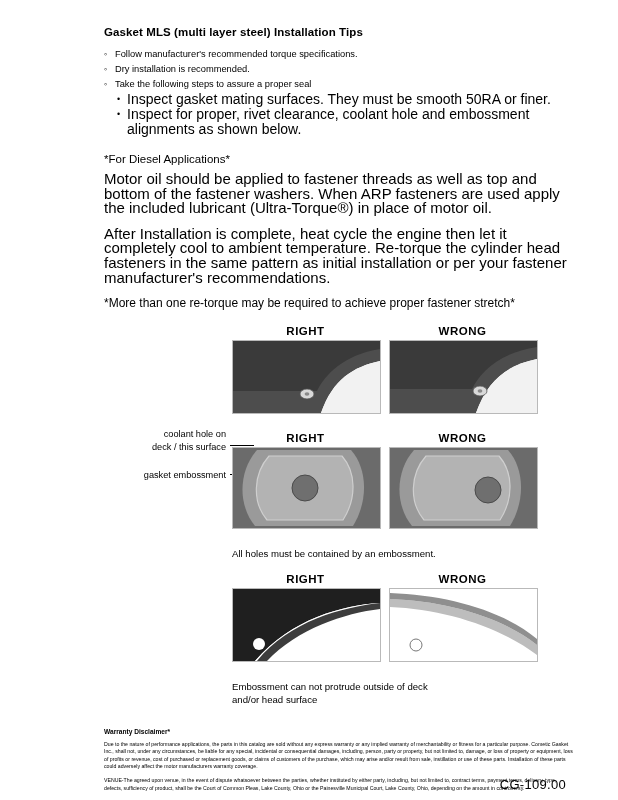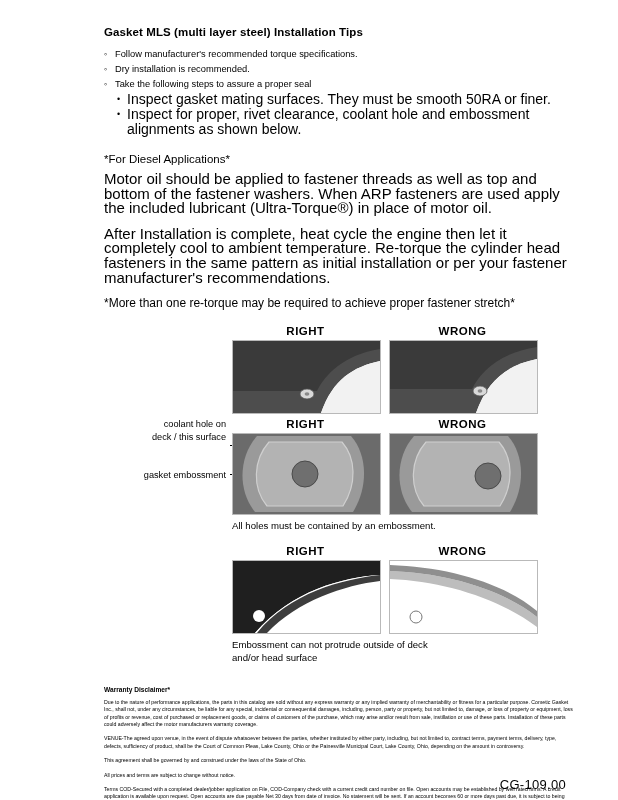--- a/index.html
+++ b/index.html
@@ -82,21 +82,21 @@
 
   
   .figures {
     margin-top: 14px;
     padding-left: 128px;
     position: relative;
   }
   .figrow {
     display: flex;
     gap: 10px;
-    margin-bottom: 4px;
+    margin-bottom: 18px;
   }
   .figcell {
     width: 147px;
   }
   .figlabel {
     text-align: center;
     font-size: 11.5px;
     font-weight: bold;
     letter-spacing: 0.5px;
     margin-bottom: 3px;
@@ -124,21 +124,21 @@
   
   .callouts {
     position: absolute;
     left: 0;
     top: 92px;
     width: 128px;
     text-align: right;
     font-size: 9.2px;
     line-height: 13px;
   }
-  .callout1 { position: absolute; right: 6px; top: 1px; width: 122px;}
+  .callout1 { position: absolute; right: 6px; top: 11px; width: 122px;}
   .callout2 { position: absolute; right: 6px; top: 52px; width: 122px;}
   .leader {
     position: absolute;
     background: #000;
     height: 1px;
   }
 
   
   .warranty {
     margin-top: 22px;

